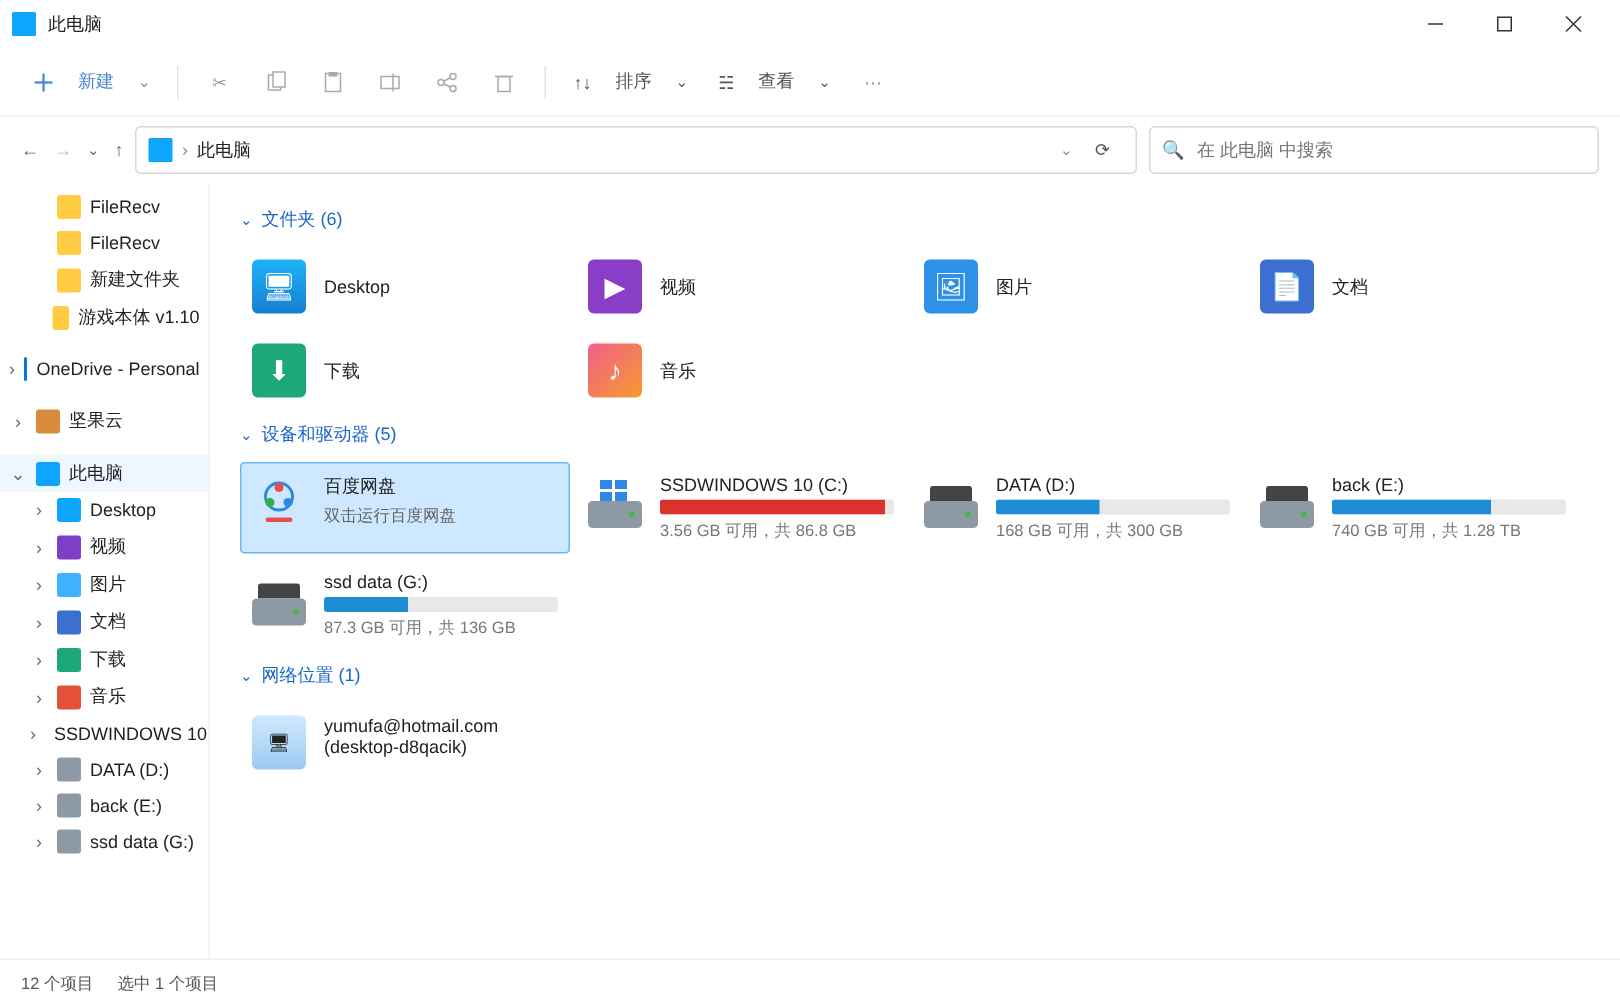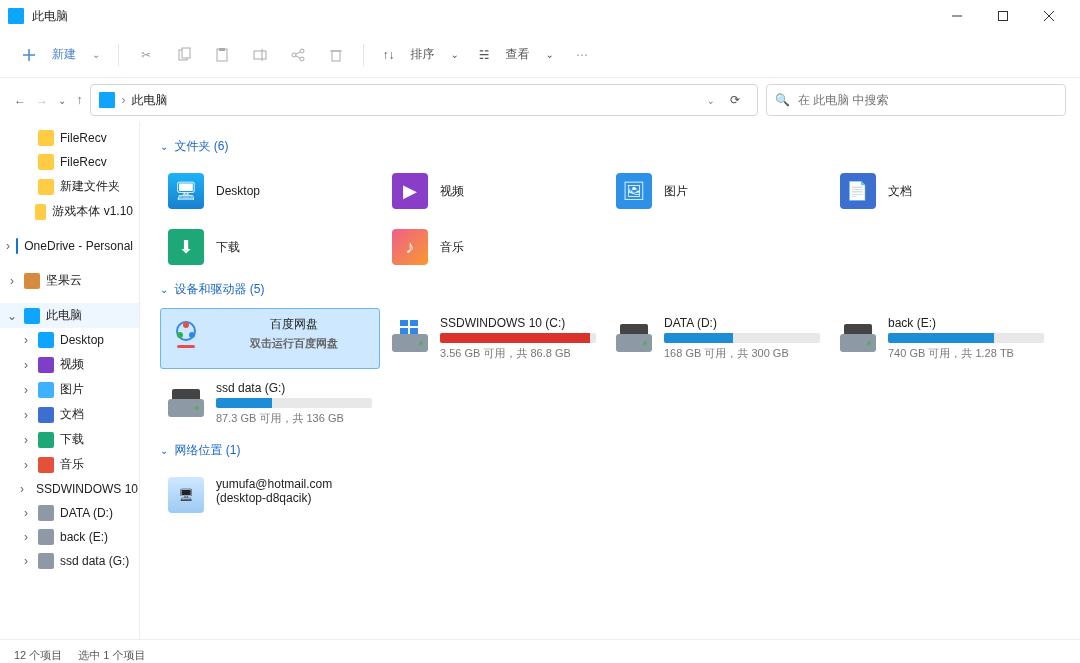--- a/index.html
+++ b/index.html
@@ -46,35 +46,35 @@
 .fitem { width: 220px; display: flex; align-items: center; gap: 12px; padding: 8px; border-radius: 3px; cursor: pointer; }
 .fitem .big { width: 36px; height: 36px; border-radius: 4px; display: flex; align-items: center; justify-content: center; color: #fff; font-size: 18px; }
 .f-desktop { background: linear-gradient(180deg,#1eb3f7,#1680d0); }
 .f-video { background: #8a3ec8; }
 .f-pic { background: #2e91e8; }
 .f-doc { background: #3d6fd1; }
 .f-down { background: #1fa877; }
 .f-music { background: linear-gradient(135deg,#f05f8a,#f79a2e); }
 .drives { display: flex; flex-wrap: wrap; gap: 4px; }
 .ditem { width: 220px; display: flex; gap: 12px; padding: 8px; border-radius: 3px; cursor: pointer; }
-.ditem.sel { background: #cde8ff; border: 1px solid #6cb6f3; padding: 7px; text-align: center; }
+.ditem.sel { background: #cde8ff; border: 1px solid #6cb6f3; padding: 7px; }
 .ditem .dicon { width: 36px; height: 36px; display: flex; flex-direction: column; justify-content: flex-end; }
 .dicon .top { height: 10px; background: #444; border-radius: 2px 2px 0 0; margin: 0 4px; }
 .dicon .bot { height: 18px; background: #8d9aa6; border-radius: 3px; position: relative; }
 .dicon .bot::after { content:''; position:absolute; right:5px; top:7px; width:4px; height:4px; background:#4db34d; border-radius:50%; }
 .ditem .dbody { flex: 1; display: flex; flex-direction: column; gap: 3px; }
 .ditem .dname { font-size: 12px; }
 .ditem .dbar { height: 10px; width: 100%; background: #e8e8e8; border-radius: 2px; overflow: hidden; }
 .ditem .dfill { height: 100%; }
 .ditem .dstat { font-size: 11px; color: #777; }
 .appicon { width: 36px; height: 36px; display:flex; align-items:center; justify-content:center; }
 .netitem { width: 260px; display: flex; gap: 12px; padding: 8px; cursor: pointer; }
 .netitem .nicon { width: 36px; height: 36px; background: linear-gradient(180deg,#d0e8ff,#9ccaf3); border-radius: 4px; display:flex;align-items:center;justify-content:center; }
 .netitem .ninfo { display:flex; flex-direction:column; }
-.ditem .sub { font-size: 11px; color: #666; font-weight: bold; }
+.ditem .sub { font-size: 11px; color: #666; }
 .status { height: 24px; border-top: 1px solid #eee; display:flex; align-items:flex-end; padding: 0 14px; gap: 16px; font-size: 11px; color: #555; }
 svg { display: block; }
 </style>
 </head>
 <body>
 
 <div class="titlebar">
   <div class="ico"></div>
   <div class="title">此电脑</div>
   <div class="winctrl">

